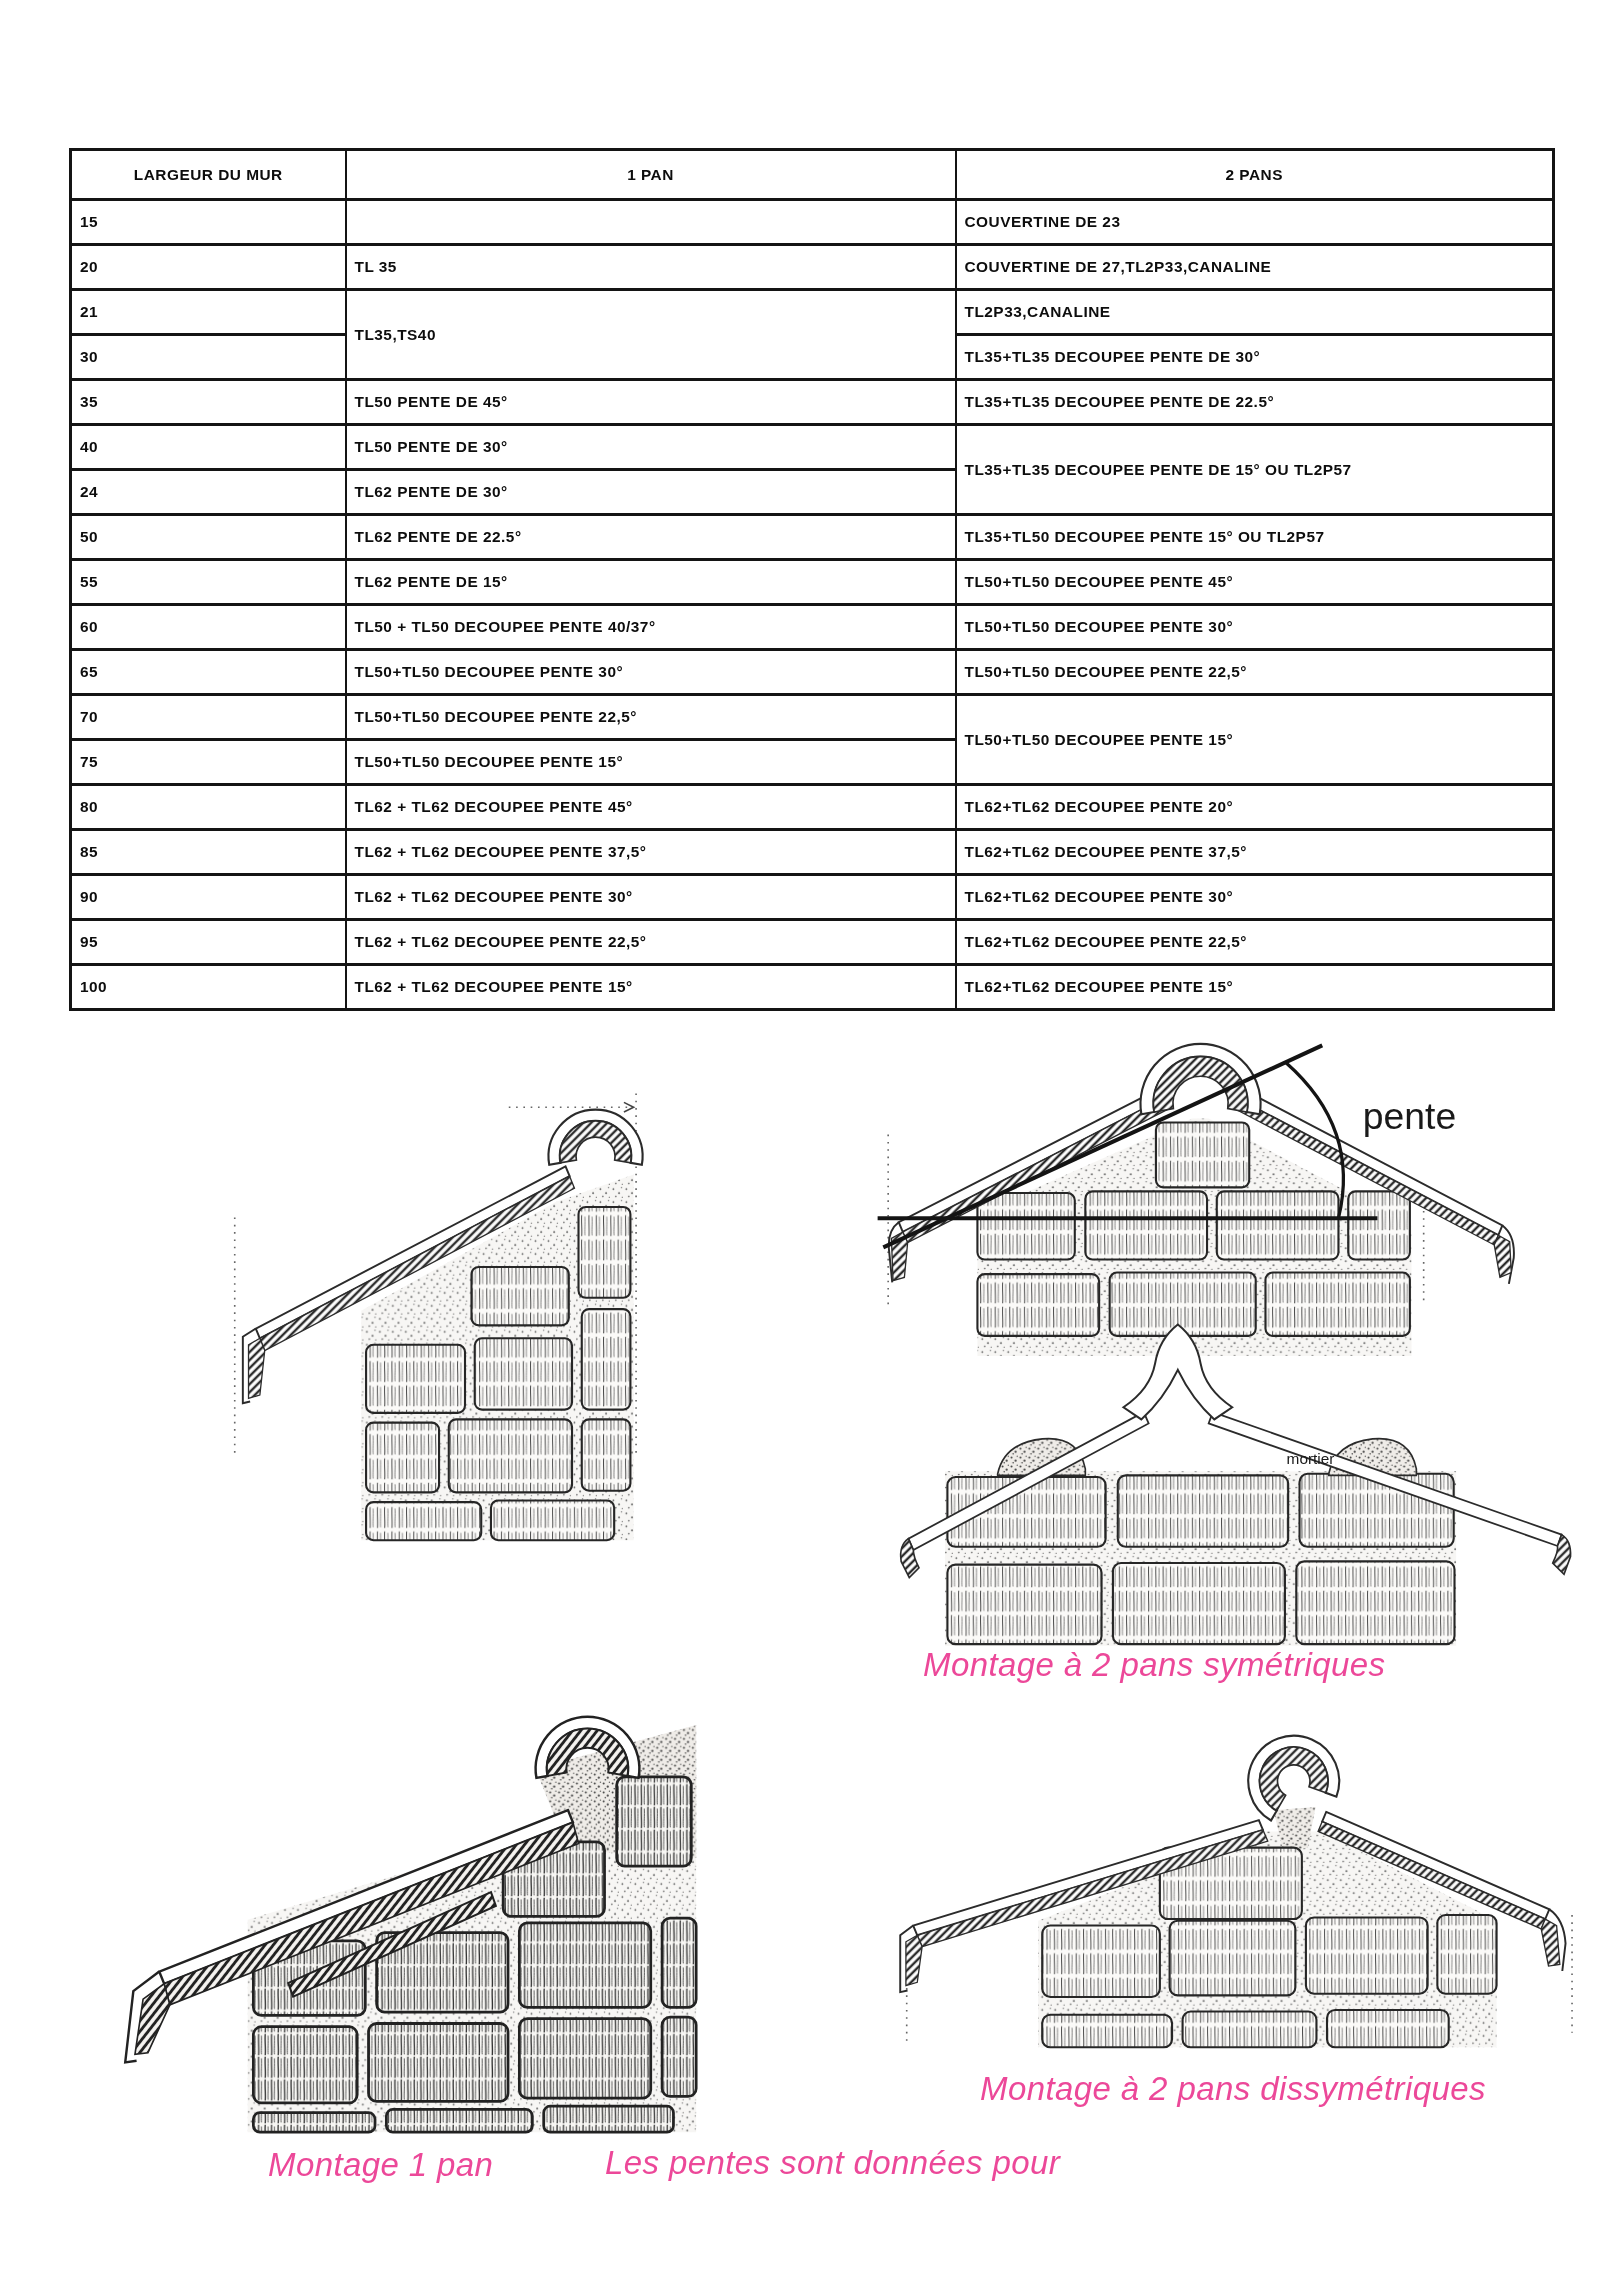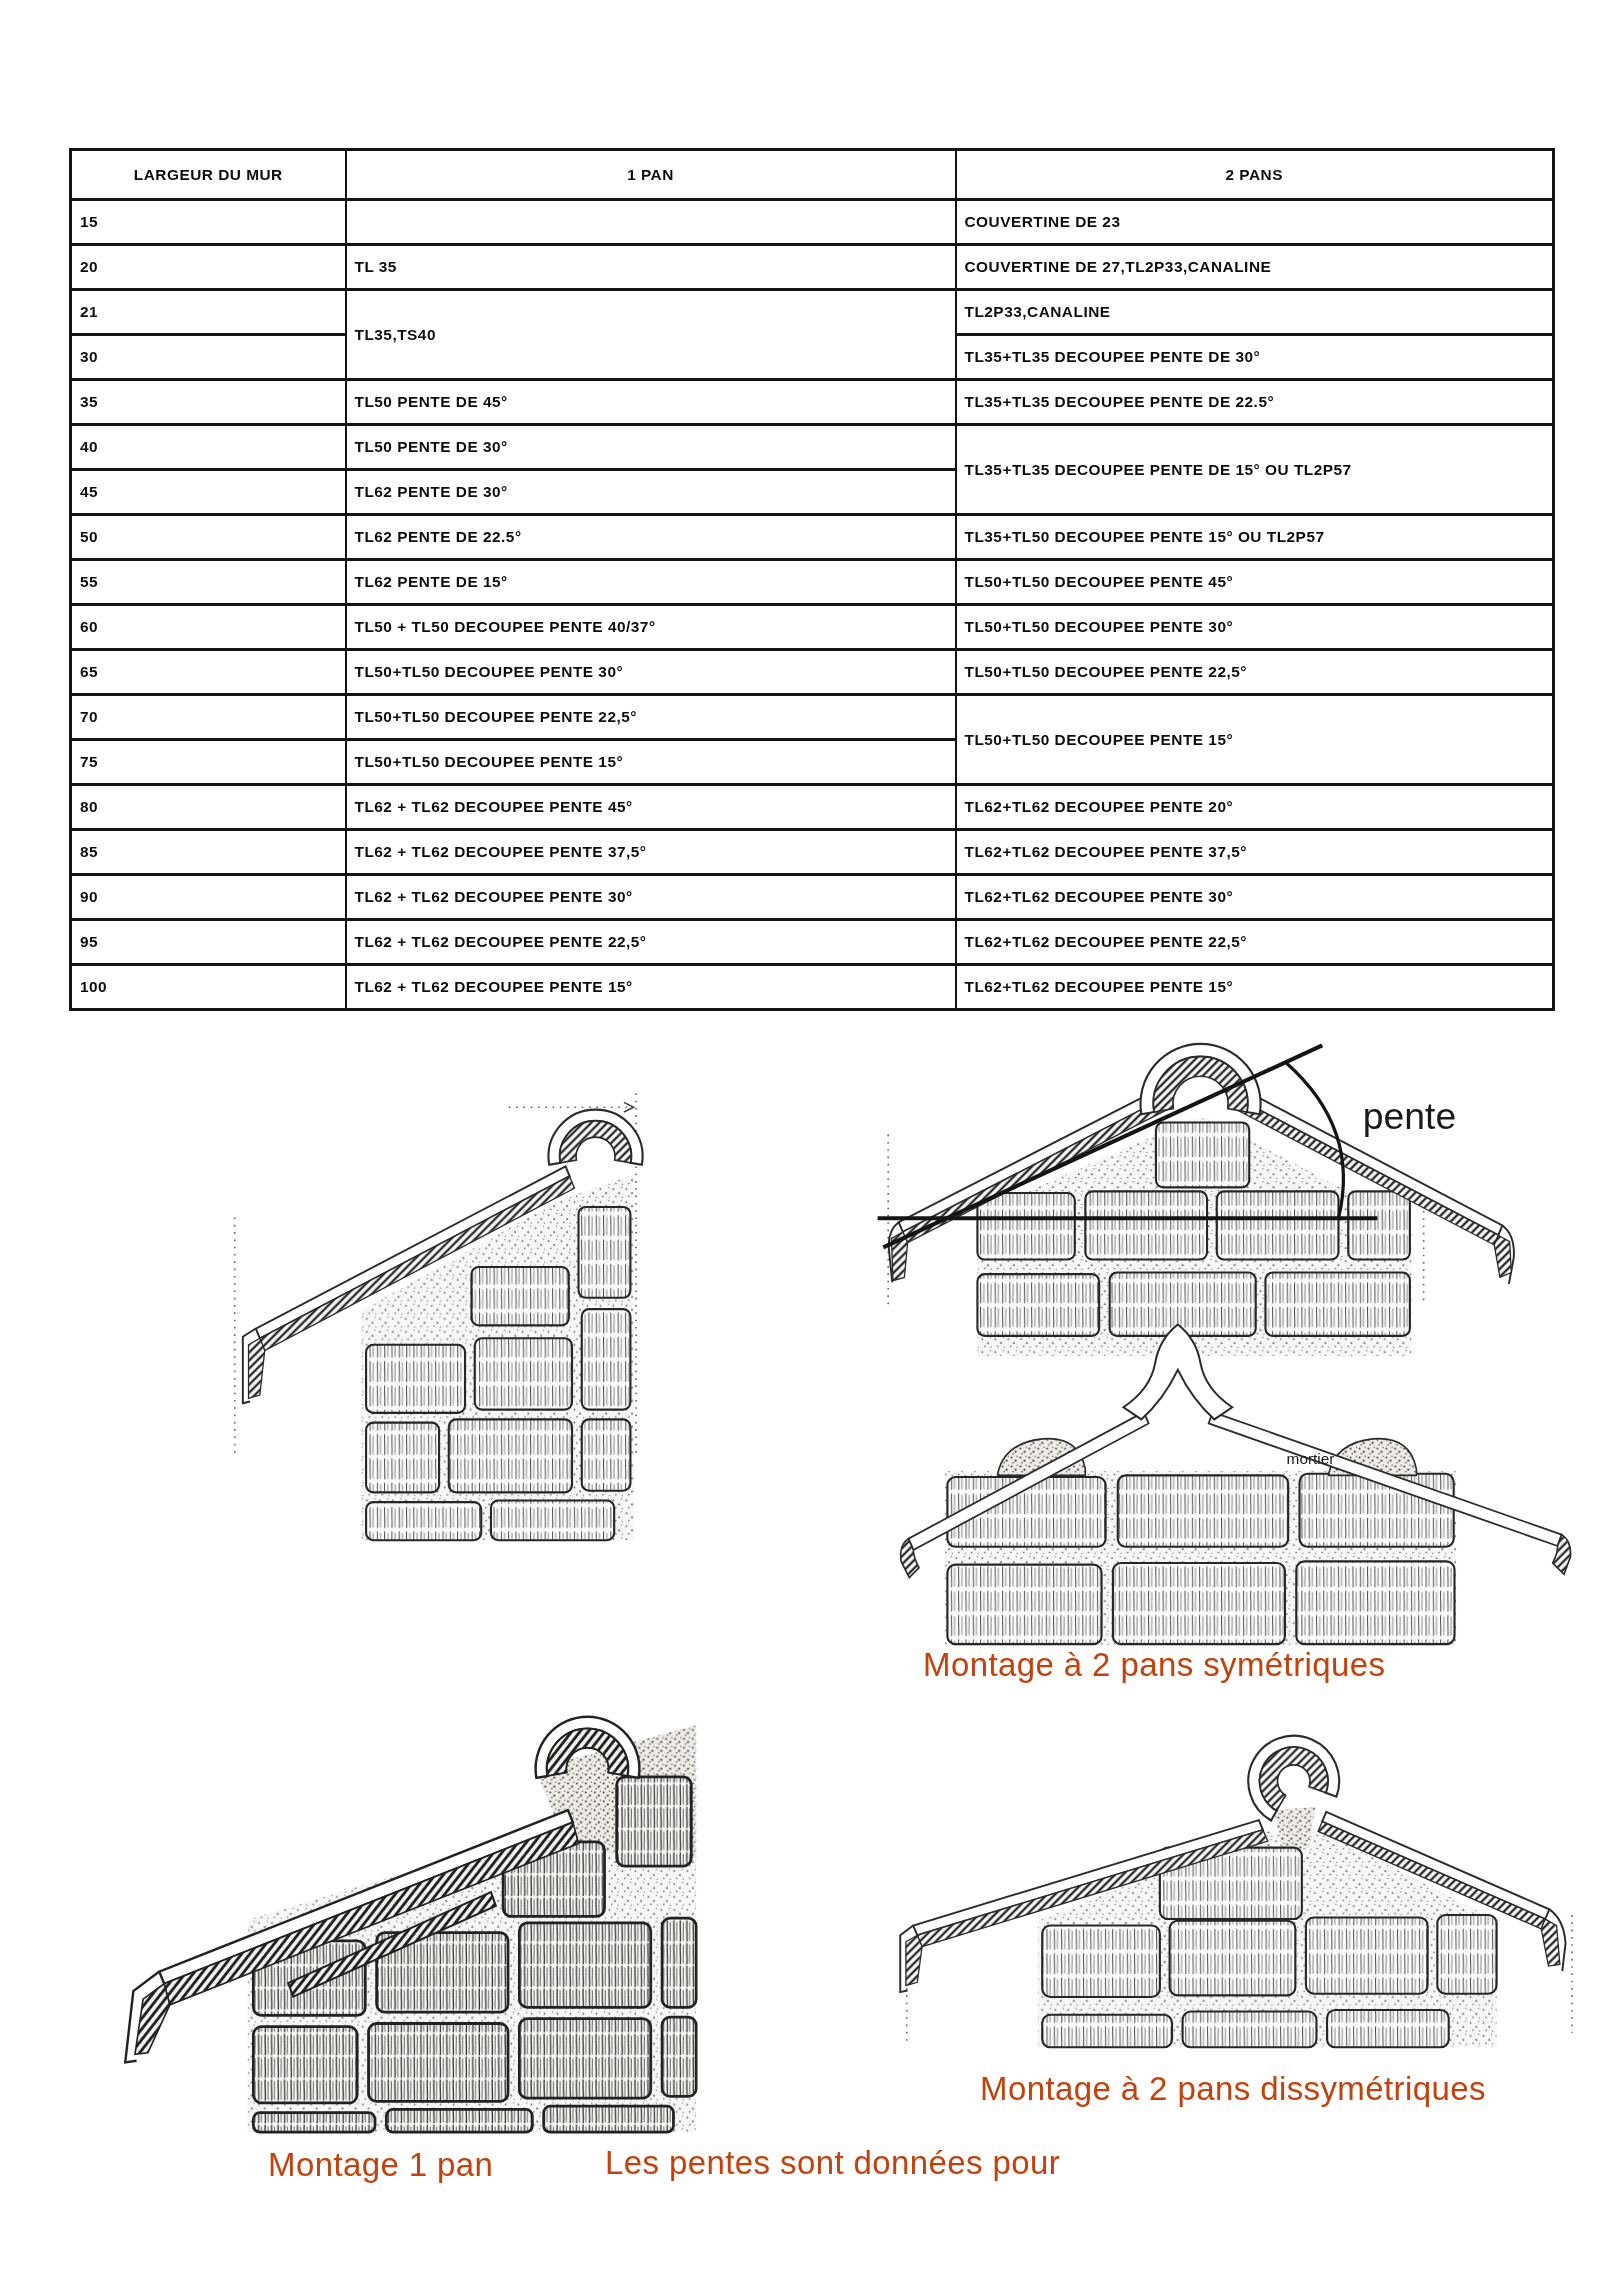--- a/index.html
+++ b/index.html
@@ -12,22 +12,22 @@
              border:3.2px solid #141414;}
   table.spec th, table.spec td{
       border:2.4px solid #141414;border-top-width:3.2px;border-bottom-width:3.2px;
       vertical-align:middle;
       font-size:15.4px;font-weight:700;letter-spacing:0.5px;color:#0d0d0d;
       padding:0 8px;overflow:hidden;}
   table.spec thead tr{height:50px;}
   table.spec tbody tr{height:45px;}
 
   
-  .caption{position:absolute;color:#c2410c;font-size:33px;letter-spacing:0.4px;
-           white-space:nowrap;font-weight:400;}
+  .caption{position:absolute;color:#ec4899;font-size:33px;letter-spacing:0.4px;
+           white-space:nowrap;font-weight:400;font-style:italic;}
   svg{position:absolute;overflow:visible;}
   svg text{font-family:"Liberation Sans","DejaVu Sans",sans-serif;fill:#1a1a1a;}
 </style>
 </head>
 <body>
 
 <div class="page">
 
   <svg width="0" height="0" aria-hidden="true">
     <defs>
@@ -104,21 +104,21 @@
         <td>35</td>
         <td>TL50 PENTE DE 45°</td>
         <td>TL35+TL35 DECOUPEE PENTE DE 22.5°</td>
       </tr>
       <tr>
         <td>40</td>
         <td>TL50 PENTE DE 30°</td>
         <td rowspan="2">TL35+TL35 DECOUPEE PENTE DE 15° OU TL2P57</td>
       </tr>
       <tr>
-        <td>45</td>
+        <td>24</td>
         <td>TL62 PENTE DE 30°</td>
       </tr>
       <tr>
         <td>50</td>
         <td>TL62 PENTE DE 22.5°</td>
         <td>TL35+TL50 DECOUPEE PENTE 15° OU  TL2P57</td>
       </tr>
       <tr>
         <td>55</td>
         <td>TL62 PENTE DE 15°</td>

